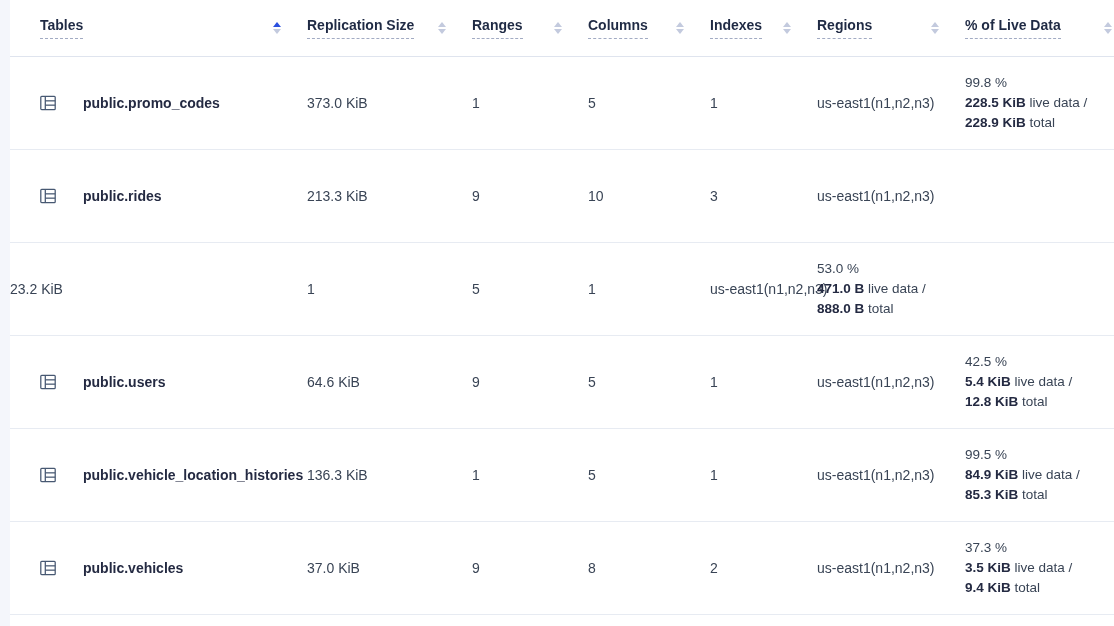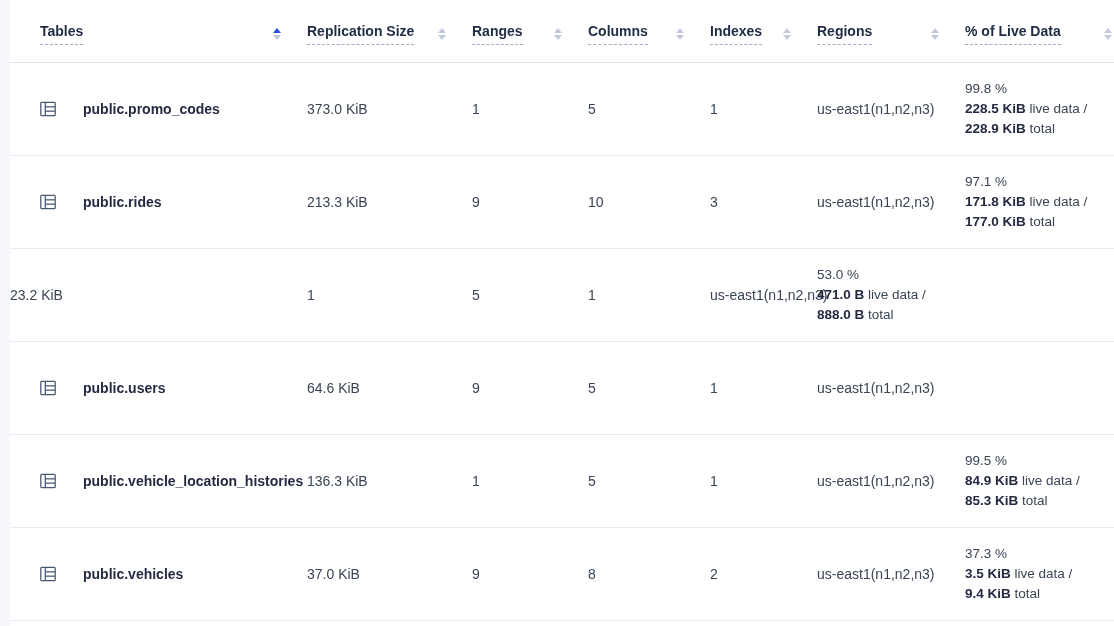--- a/index.html
+++ b/index.html
@@ -14,21 +14,21 @@
     --left-gutter-bg: #f4f6fb;
     --icon-navy: #475872;
     --cols: 297px 165px 116px 122px 107px 148px 1fr;
   }
   * { margin: 0; padding: 0; box-sizing: border-box; }
   html, body { background: #fff; }
   body {
     width: 1114px; height: 626px; overflow: hidden;
     font-family: "Liberation Sans", sans-serif;
   }
-  .page { display: flex; width: 1114px; height: 626px; align-items: center; }
+  .page { display: flex; width: 1114px; height: 626px; }
   .left-gutter {
     width: 10px; height: 100%; background: var(--left-gutter-bg);
     flex: 0 0 auto;
   }
   .card { flex: 1 1 auto; background: #fff; }
 
   .thead {
     display: grid; grid-template-columns: var(--cols);
     height: 57px; align-items: center;
     border-bottom: 1px solid var(--header-border);
@@ -166,25 +166,20 @@
           <line x1="7" y1="12.4" x2="18" y2="12.4"></line>
         </svg>
       </span>
       <span class="tname">public.rides</span>
     </div>
     <div class="td">213.3 KiB</div>
     <div class="td">9</div>
     <div class="td">10</div>
     <div class="td">3</div>
     <div class="td">us-east1(n1,n2,n3)</div>
-    <div class="td td-live">
-      <div>97.1 %</div>
-      <div><span class="num">171.8 KiB</span><span> live data /</span></div>
-      <div><span class="num">177.0 KiB</span><span> total</span></div>
-    </div>
   </div>
 
   <div class="tr">
     <div class="td">23.2 KiB</div>
     <div class="td">1</div>
     <div class="td">5</div>
     <div class="td">1</div>
     <div class="td">us-east1(n1,n2,n3)</div>
     <div class="td td-live">
       <div>53.0 %</div>
@@ -203,20 +198,25 @@
           <line x1="7" y1="12.4" x2="18" y2="12.4"></line>
         </svg>
       </span>
       <span class="tname">public.users</span>
     </div>
     <div class="td">64.6 KiB</div>
     <div class="td">9</div>
     <div class="td">5</div>
     <div class="td">1</div>
     <div class="td">us-east1(n1,n2,n3)</div>
+    <div class="td td-live">
+      <div>42.5 %</div>
+      <div><span class="num">5.4 KiB</span><span> live data /</span></div>
+      <div><span class="num">12.8 KiB</span><span> total</span></div>
+    </div>
   </div>
 
   <div class="tr">
     <div class="td td-name">
       <span class="table-icon">
         <svg width="18" height="18" viewBox="0 0 20 20" fill="none" stroke="currentColor" stroke-width="1.4">
           <rect x="2" y="2.7" width="16" height="14.6" rx="1"></rect>
           <line x1="7" y1="2.7" x2="7" y2="17.3"></line>
           <line x1="7" y1="7.6" x2="18" y2="7.6"></line>
           <line x1="7" y1="12.4" x2="18" y2="12.4"></line>

